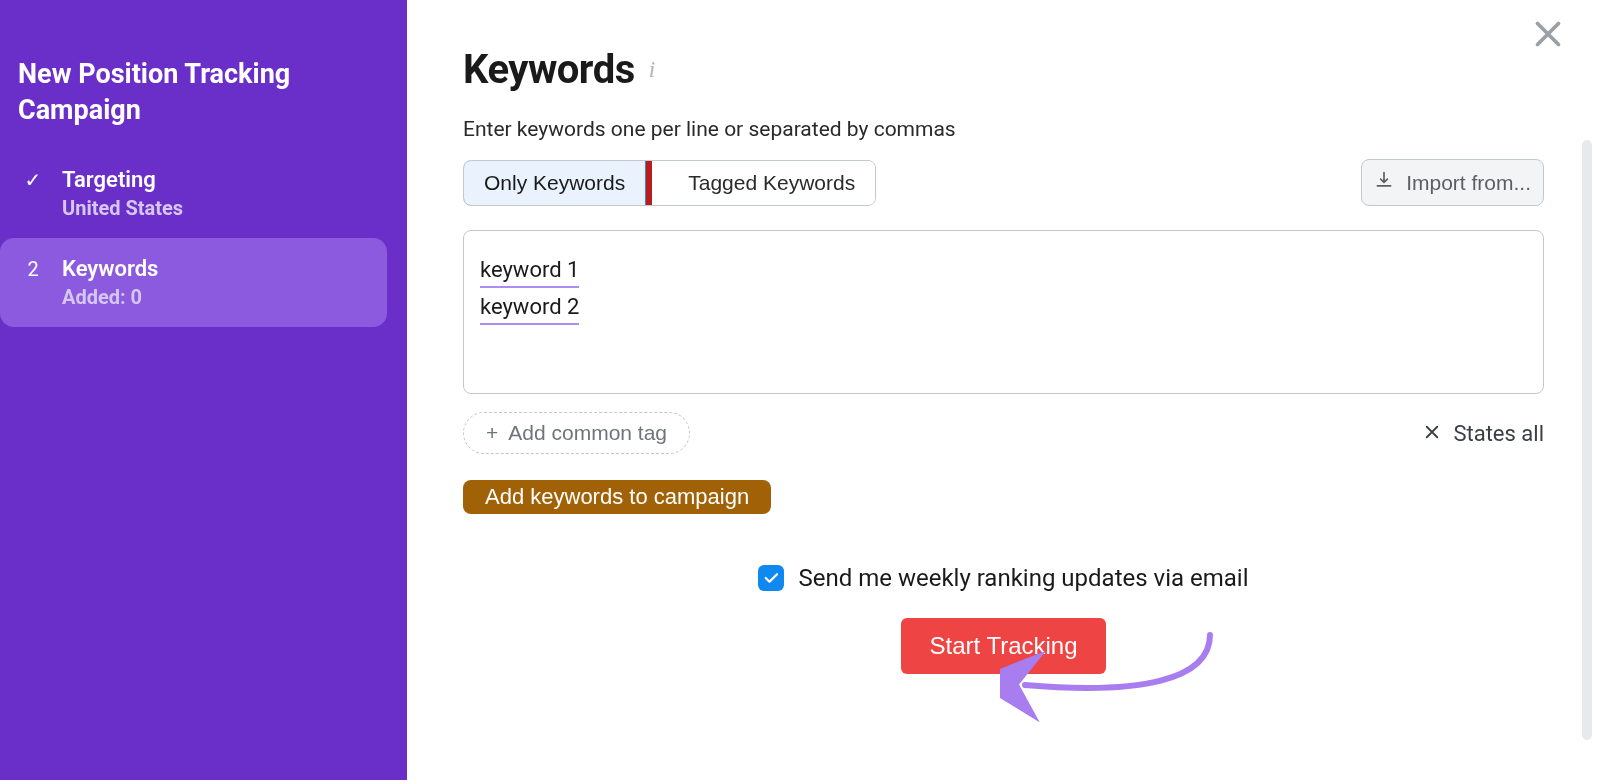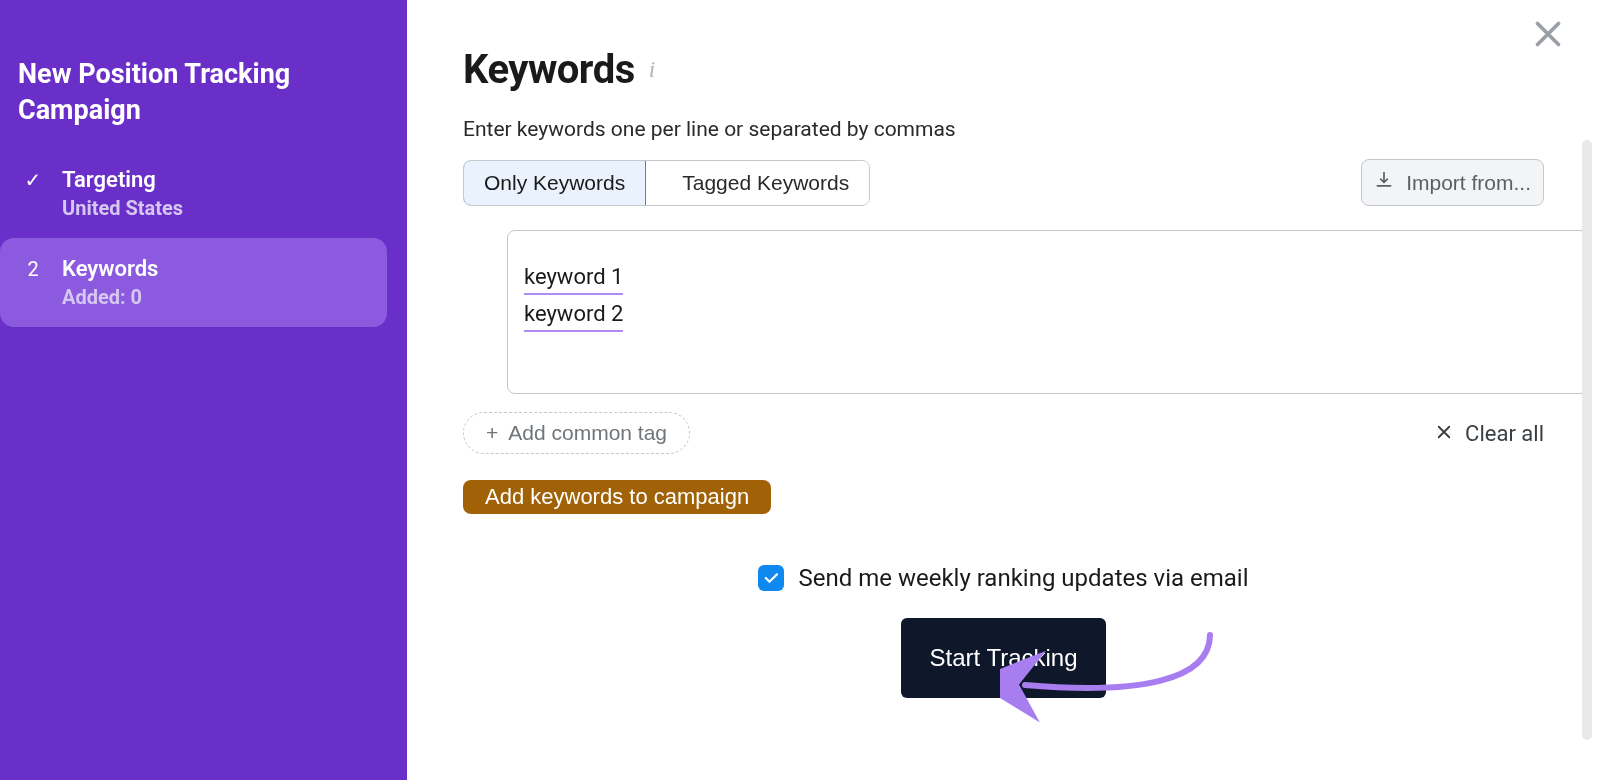--- a/index.html
+++ b/index.html
@@ -95,46 +95,45 @@
 }
 .seg-btn.active {
   background: #eaf2fd;
   border: 1.5px solid #2f88e8;
   color: #1a1a1a;
   margin: -1px;
   border-radius: 8px 0 0 8px;
   position: relative;
   z-index: 1;
 }
-.seg-btn + .seg-btn { border-left: 1px solid #b91c1c; padding-left: 36px; }
+.seg-btn + .seg-btn { border-left: 7px solid #b91c1c; padding-left: 36px; }
 .import-btn {
   margin-left: auto;
   display: inline-flex;
   align-items: center;
   gap: 12px;
   padding: 10px 12px;
   font-size: 21px;
   color: #5a5f65;
   background: #f3f4f5;
   border: 1px solid #c3c8cd;
   border-radius: 8px;
   cursor: pointer;
 }
 
 .textarea-box {
   width: 100%;
   border: 1px solid #c3c8cd;
   border-radius: 8px;
-  padding: 29px 16px 40px 16px;
+  padding: 22px 16px 40px 16px;
   font-size: 22px;
   color: #1a1a1a;
   line-height: 1.5;
   min-height: 164px;
   margin-bottom: 18px;
-  margin-left: 44px;
 }
 .kw-line { display: inline-block; border-bottom: 2px solid #b18cf0; padding-bottom: 0px; margin-bottom: 2px; }
 
 .below-row { display: flex; align-items: center; margin-bottom: 26px; }
 .add-tag-btn {
   display: inline-flex;
   align-items: center;
   gap: 10px;
   padding: 8px 22px;
   font-size: 21px;
@@ -173,24 +172,24 @@
   gap: 26px;
   position: relative;
 }
 .chk-row { display: flex; align-items: center; gap: 14px; font-size: 24px; color: #1a1a1a; }
 .chk {
   width: 26px; height: 26px; border-radius: 6px; background: #0f88f0;
   display: inline-flex; align-items: center; justify-content: center;
   cursor: pointer;
 }
 .start-btn {
-  padding: 26px 28px;
+  padding: 14px 28px;
   font-size: 24px;
   color: #fff;
-  background: #0f172a;
+  background: #ef4444;
   border: none;
   border-radius: 6px;
   cursor: pointer;
 }
 
 .annotation-arrow {
   position: absolute;
   left: 1000px;
   top: 620px;
   pointer-events: none;
@@ -268,21 +267,21 @@
     <button class="add-tag-btn">
       <span>+</span>
       <span>Add common tag</span>
     </button>
     <div class="clear-all">
       <span>
         <svg width="18" height="18" viewBox="0 0 24 24">
             <path d="M5 5 L19 19 M19 5 L5 19" stroke="#3a3f44" stroke-width="2.5" stroke-linecap="round" fill="none"></path>
           </svg>
       </span>
-      <span>Clear all</span>
+      <span>States all</span>
     </div>
   </div>
 
   <button class="add-kw-btn">Add keywords to campaign</button>
 
   <div class="footer-row">
     <label class="chk-row">
       <span class="chk">
         <svg width="18" height="18" viewBox="0 0 24 24">
             <path d="M5 12l5 5L20 7" stroke="#fff" stroke-width="3" fill="none" stroke-linecap="round" stroke-linejoin="round"></path>

